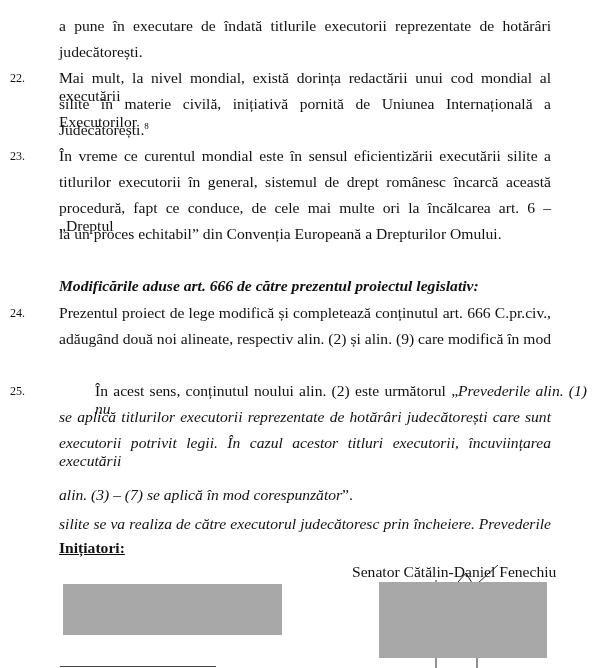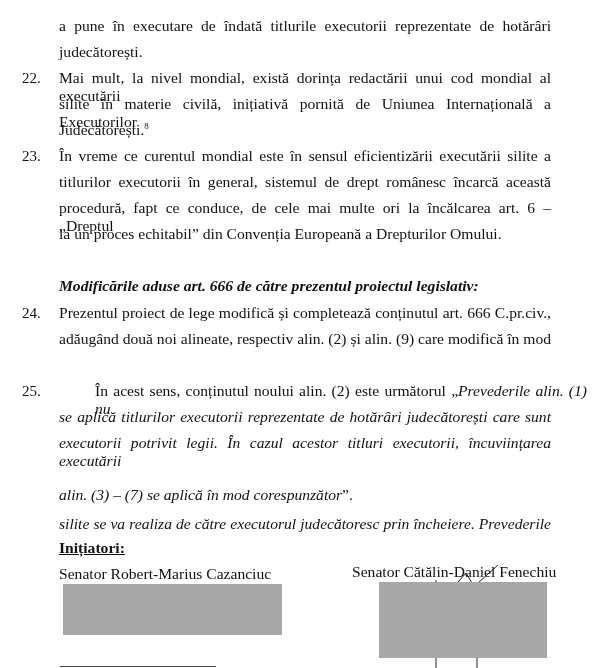--- a/index.html
+++ b/index.html
@@ -27,22 +27,22 @@
       line-height: 18px;
       white-space: nowrap;
     }
     .justify {
       text-align: justify;
       text-align-last: justify;
       white-space: normal;
     }
     .num {
       position: absolute;
-      left: 22px;
-      font-size: 15px;
+      left: 10px;
+      font-size: 12px;
       line-height: 18px;
     }
     .body-col {
       left: 59px;
       width: 492px;
     }
     .italic { font-style: italic; }
     .bold-italic { font-style: italic; font-weight: bold; }
     .sup { font-size: 9px; vertical-align: super; line-height: 0; }
     .heading-under {
@@ -92,21 +92,20 @@
   </div>
   <div class="line body-col justify italic" style="top:408px;">se aplică titlurilor executorii reprezentate de hotărâri judecătorești care sunt</div>
   <div class="line body-col justify italic" style="top:434px;">executorii potrivit legii. În cazul acestor titluri executorii, încuviințarea executării</div>
   <div class="line body-col justify italic" style="top:476px;margin-top:39px;">silite se va realiza de către executorul judecătoresc prin încheiere. Prevederile</div>
   <div class="line body-col" style="top:486px;">
     <span class="italic">alin. (3) – (7) se aplică în mod corespunzător</span><span>”.</span>
   </div>
 
   <div class="line heading-under" style="top:539px; left:59px;">Inițiatori:</div>
 
-  <div class="line" style="top:565px; left:59px;">Senator Robert-Marius Cazanciuc</div>
   <div class="line" style="top:563px; left:352px;">Senator Cătălin-Daniel Fenechiu</div>
 
   <svg style="position:absolute; left:340px; top:555px;" width="272" height="113">
     <line x1="96" y1="25" x2="96" y2="30" stroke="#222" stroke-width="1"></line>
     <line x1="118" y1="27" x2="126" y2="18" stroke="#222" stroke-width="1"></line>
     <line x1="126" y1="18" x2="132" y2="28" stroke="#222" stroke-width="1"></line>
     <line x1="138" y1="28" x2="158" y2="10" stroke="#222" stroke-width="1"></line>
     <line x1="96" y1="103" x2="96" y2="113" stroke="#222" stroke-width="1"></line>
     <line x1="137" y1="103" x2="137" y2="113" stroke="#222" stroke-width="1"></line>
   </svg>

